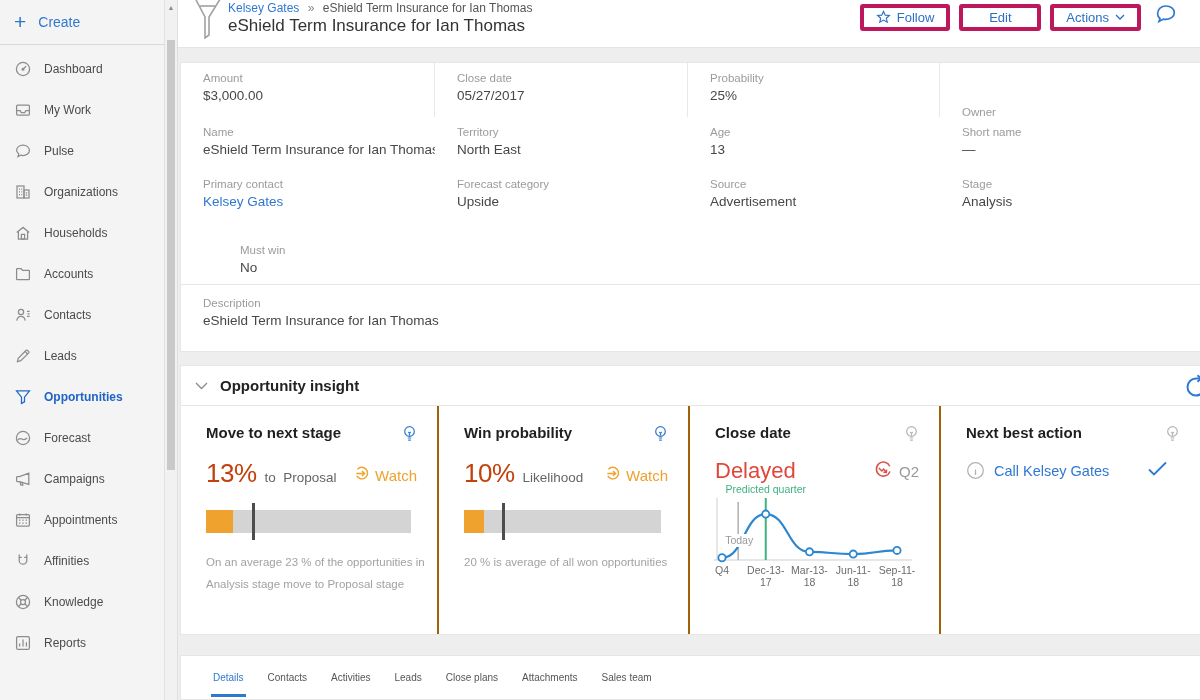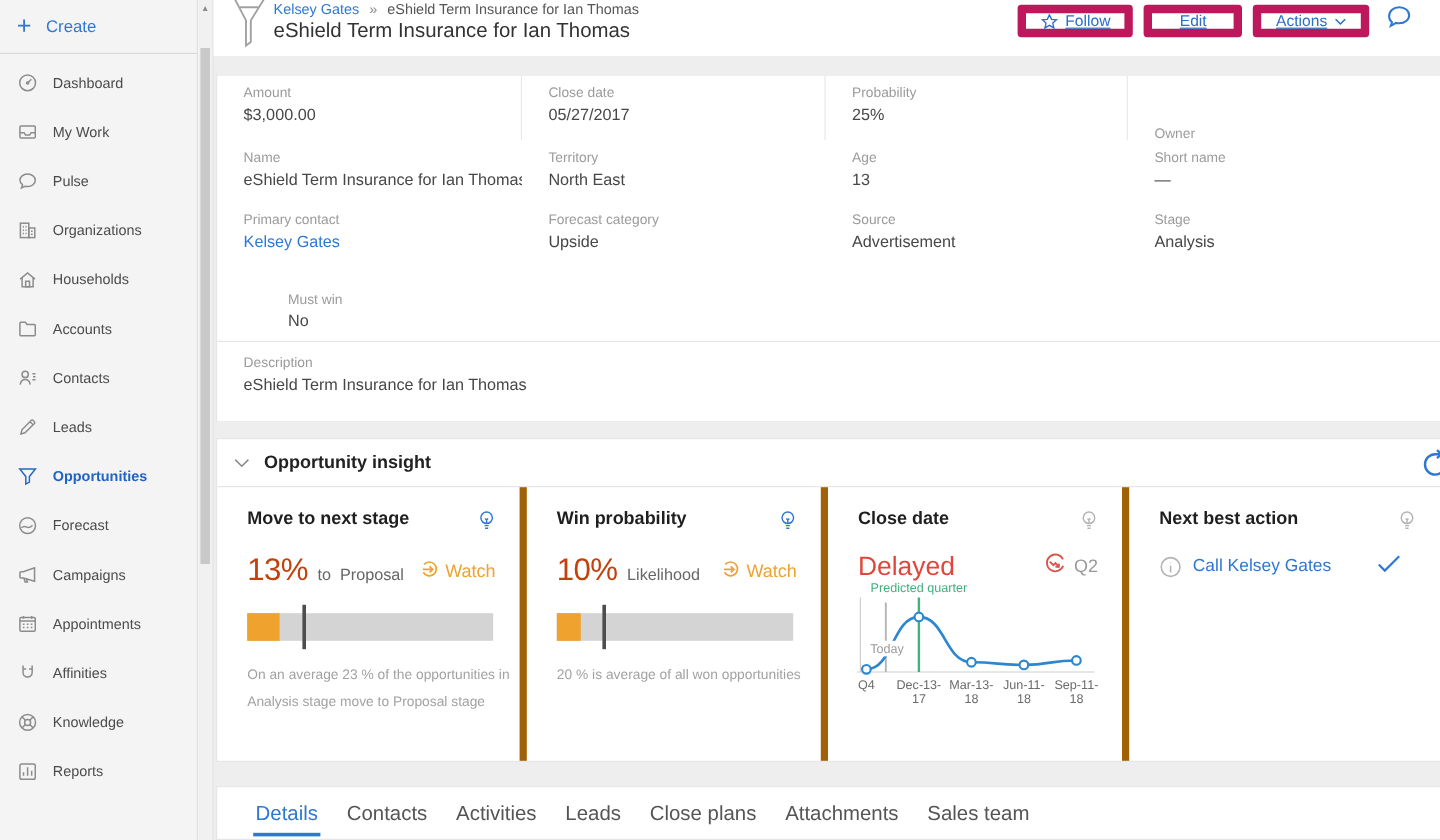--- a/index.html
+++ b/index.html
@@ -23,21 +23,21 @@
   .sb-thumb { position:absolute; top:40px; left:2px; width:8px; height:430px; background:#c9c9c9; cursor:pointer; }
 
   
   .page-header { position:absolute; left:178px; right:0; top:0; height:48px; background:#fff; border-bottom:1px solid #e4e4e4; }
   .funnel-big { position:absolute; left:14px; top:-5px; color:#a2a2a2; }
   .crumbs { position:absolute; left:50px; top:1px; font-size:12px; color:#555; white-space:nowrap; }
   .crumb-link { color:#2f78d2; cursor:pointer; }
   .crumb-sep { color:#888; margin:0 5px; }
   .page-title { position:absolute; left:50px; top:16px; font-size:17px; color:#333; white-space:nowrap; }
   .hdr-buttons { position:absolute; right:22px; top:3px; display:flex; gap:9px; align-items:center; }
-  .btn { min-width:82px; height:27px; background:#fff; border:7px solid #be185d; border-radius:3px; color:#2a6fc8; font-size:13px; display:flex; align-items:center; justify-content:center; gap:6px; cursor:pointer; padding:0 12px;text-decoration:underline; }
+  .btn { min-width:82px; height:27px; background:#fff; border:4px solid #be185d; border-radius:3px; color:#2a6fc8; font-size:13px; display:flex; align-items:center; justify-content:center; gap:6px; cursor:pointer; padding:0 12px; }
   .btn svg { display:block; }
   .bubble-btn { color:#2f78d2; margin-left:3px; cursor:pointer; }
 
   
   .details-card { position:absolute; left:180px; right:0; top:62px; height:290px; background:#fff; border:1px solid #e6e6e6; border-right:none; }
   .d-row { display:grid; grid-template-columns:254px 253px 252px 1fr; }
   .d-row.r1 { height:54px; }
   .d-row.r2 { height:52px; }
   .d-row.r3 { height:66px; }
   .d-row.r4 { height:49px;padding-left:37px; }
@@ -49,21 +49,21 @@
   .f-value.link { color:#2f78d2; cursor:pointer; }
   .d-desc { border-top:1px solid #e6e6e6; height:69px; padding:12px 10px 0 22px; }
 
   
   .insight-card { position:absolute; left:180px; right:0; top:365px; height:270px; background:#fff; border:1px solid #e6e6e6; border-right:none; }
   .insight-header { height:40px; border-bottom:1px solid #e6e6e6; display:flex; align-items:center; padding-left:14px; position:relative; }
   .sec-chevron { color:#8a8a8a; cursor:pointer; display:flex; }
   .sec-title { font-size:15px; font-weight:bold; color:#222; margin-left:12px; }
   .refresh { position:absolute; right:-9px; top:8px; color:#2f78d2; cursor:pointer; }
   .insight-cards { position:absolute; top:40px; bottom:0; left:0; right:0; display:grid; grid-template-columns:258px 251px 251px 1fr; }
-  .icard { border-right:6px solid #a16207; padding:18px 20px 0 25px; position:relative; }
+  .icard { border-right:2px solid #a16207; padding:18px 20px 0 25px; position:relative; }
   .icard:last-child { border-right:none; }
   .icard-title-row { display:flex; justify-content:space-between; align-items:flex-start; }
   .icard-title { font-size:15px; font-weight:bold; color:#1f1f1f; }
   .bulb { margin-top:1px; }
   .bulb.blue { color:#2f78d2; }
   .bulb.gray { color:#b3b3b3; }
   .metric-row { margin-top:10px; display:flex; align-items:baseline; }
   .pct { font-size:26px; color:#c2410c; letter-spacing:-.5px; }
   .metric-suffix { font-size:13.5px; color:#666; margin-left:8px; white-space:nowrap; }
   .watch { margin-left:auto; color:#efa22d; font-size:15px; display:flex; align-items:center; gap:5px; cursor:pointer; }
@@ -78,21 +78,21 @@
   .quarter-wrap { margin-left:auto; display:flex; align-items:center; gap:6px; color:#999; font-size:15px; }
   .trend-icon { color:#d9534a; }
   .chart { position:absolute; left:16px; top:78px; }
   .nba-row { margin-top:12px; display:flex; align-items:center; }
   .info-icon { color:#b3b3b3; margin-right:9px; display:flex; }
   .nba-link { color:#2f78d2; font-size:14.5px; cursor:pointer; white-space:nowrap; }
   .nba-check { margin-left:auto; margin-right:12px; color:#2f78d2; cursor:pointer; }
 
   
   .tabs-bar { position:absolute; left:180px; right:0; top:655px; height:45px; background:#fff; border:1px solid #e6e6e6; border-right:none; display:flex; align-items:center; padding-left:20px; }
-  .tab { position:relative; height:100%; display:flex; align-items:center; padding:0 12px; font-size:17px; color:#555; cursor:pointer; white-space:nowrap; }
+  .tab { position:relative; height:100%; display:flex; align-items:center; padding:0 12px; font-size:10px; color:#555; cursor:pointer; white-space:nowrap; }
   .tab.active { color:#2f78d2; }
   .tab.active::after { content:""; position:absolute; left:10px; right:10px; bottom:2px; height:3px; background:#2f78d2; }
 </style>
 </head>
 <body>
 
 <div id="app">
 
   <aside class="sidebar">
     <div class="create-row">

